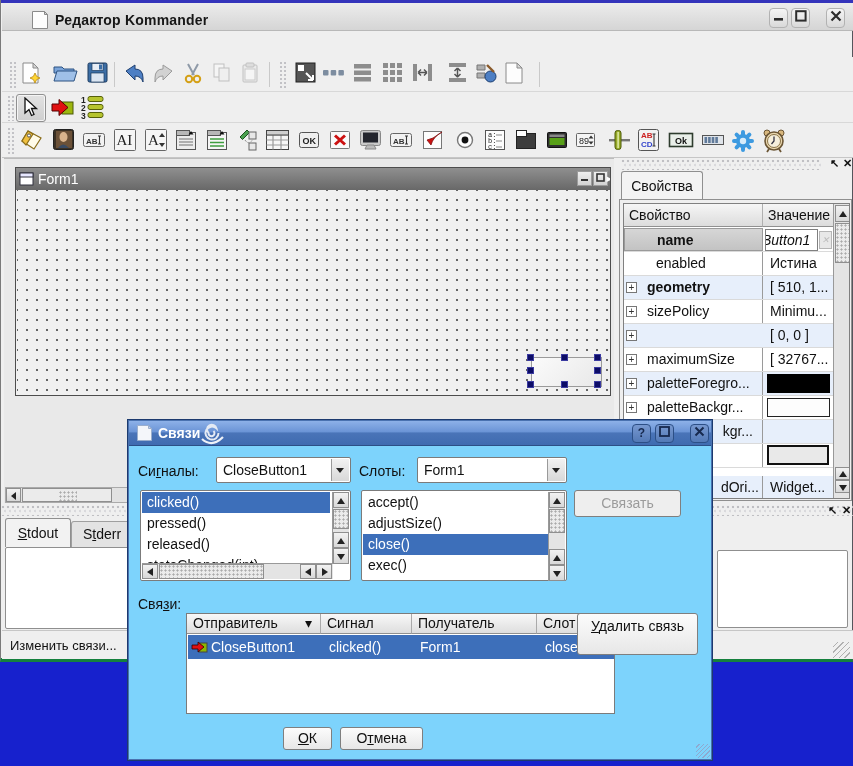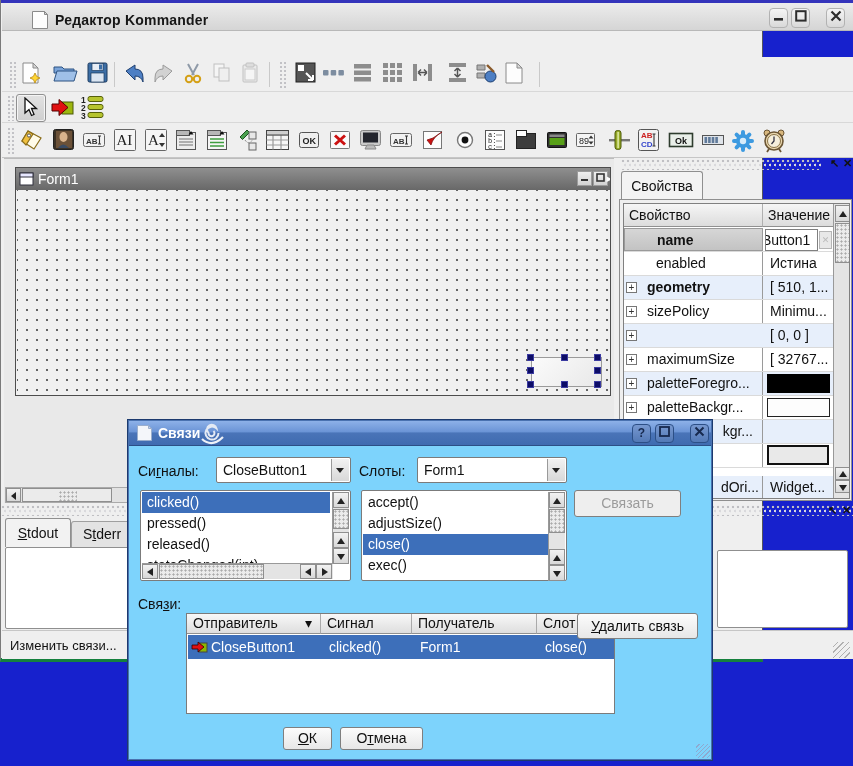--- a/index.html
+++ b/index.html
@@ -1,17 +1,17 @@
 <!DOCTYPE html>
 <html><head><meta charset="utf-8"><style>
 *{margin:0;padding:0;box-sizing:border-box;}
 html,body{width:853px;height:766px;overflow:hidden;background:#1721cd;
  font-family:"Liberation Sans",sans-serif;font-size:14px;color:#111;}
 .abs{position:absolute;}
-#win{left:0;top:0;width:763px;height:662px;background:#efefef;border-left:1px solid #7a7a7a;border-right:1px solid #55555c;border-bottom:4px solid #15803d;}
+#win{left:0;top:0;width:853px;height:662px;background:#efefef;border-left:1px solid #7a7a7a;border-right:1px solid #55555c;border-bottom:4px solid #15803d;}
 #topline{left:0;top:0;width:853px;height:3px;background:#3434bb;}
 #titlebar{left:1px;top:3px;width:851px;height:28px;background:linear-gradient(#ececec,#d5d5d5);border-bottom:1px solid #b8b8b8;}
 #title-ico{left:29px;top:7px;}
 #title-txt{left:53px;top:9px;font-size:14px;font-weight:bold;color:#161616;letter-spacing:0.2px;}
 .tbtn{top:5px;width:19px;height:20px;border:1px solid #b2b2b2;border-radius:4px;background:linear-gradient(#f5f5f5,#d9d9d9);color:#2d2d2d;text-align:center;font-weight:bold;}
 #menubar{left:1px;top:31px;width:851px;height:26px;background:#efefef;border-bottom:1px solid #d2d2d2;}
 .mi{position:absolute;top:5px;font-size:15px;color:#161616;}
 
 #tb1{left:1px;top:57px;width:851px;height:35px;background:#efefef;border-bottom:1px solid #d8d8d8;}
 #tb2{left:1px;top:92px;width:851px;height:31px;background:#efefef;border-bottom:1px solid #d8d8d8;}
@@ -403,21 +403,21 @@
  <div class="dckx" style="left:829px;top:157px;">↖</div>
  <div class="dckx" style="left:842px;top:157px;">✕</div>
  <div class="abs" id="ptab">Свойства</div>
  <div class="abs" id="pbody">
    <div id="ptable">
      <div class="phead" style="left:0;width:139px;">Свойство</div>
      <div class="phead" style="left:139px;width:70px;border-right:none;">Значение</div>
 
      <div class="prow" style="top:24px;">
        <div class="pname" style="background:linear-gradient(#d6d6d6,#c3c3c3);border:1px solid #9a9a9a;font-weight:bold;">name</div>
-       <div class="pval" style="padding:0;">
+       <div class="pval" style="padding:0;font-style:italic;">
             <div style="position:absolute;left:1px;top:1px;width:53px;height:22px;background:#fff;border:1px solid #808080;line-height:20px;overflow:hidden;"><span style="margin-left:-4px;display:inline-block;">Button1</span></div>
             <div style="position:absolute;left:55px;top:3px;width:13px;height:18px;background:#e8e8e8;border:1px solid #b5b5b5;color:#bbb;font-size:9px;text-align:center;line-height:16px;">✕</div>
           </div>
      </div>
      <div class="prow" style="top:48px;">
           <div class="pname">enabled</div>
           <div class="pval">Истина</div>
         </div>
      <div class="prow rowb" style="top:72px;">
           <div class="exp">+</div>
@@ -588,17 +588,17 @@
      <svg style="position:absolute;left:3px;top:4px" width="17" height="16" viewBox="0 0 17 16">
        <rect x="8" y="4" width="8" height="9" fill="#8db600" stroke="#444"></rect>
        <path d="M1 6 h6 v-3 l6 5 -6 5 v-3 h-6 z" fill="#e01010" stroke="#300" stroke-width="0.8"></path>
      </svg>
      <div style="position:absolute;left:23px;">CloseButton1</div>
      <div style="position:absolute;left:141px;">clicked()</div>
      <div style="position:absolute;left:232px;">Form1</div>
      <div style="position:absolute;left:357px;">close()</div>
    </div>
  </div>
- <div class="btn" style="left:449px;top:193px;width:121px;height:26px;line-height:24px;"><u>У</u>далить связь</div>
+ <div class="btn" style="left:449px;top:193px;width:121px;height:42px;line-height:24px;"><u>У</u>далить связь</div>
  <div class="btn" style="left:155px;top:307px;width:49px;height:23px;line-height:21px;"><u>О</u>К</div>
  <div class="btn" style="left:212px;top:307px;width:83px;height:23px;line-height:21px;">О<u>т</u>мена</div>
  <div id="dgrip"></div>
 </div>
 
 </body></html>

